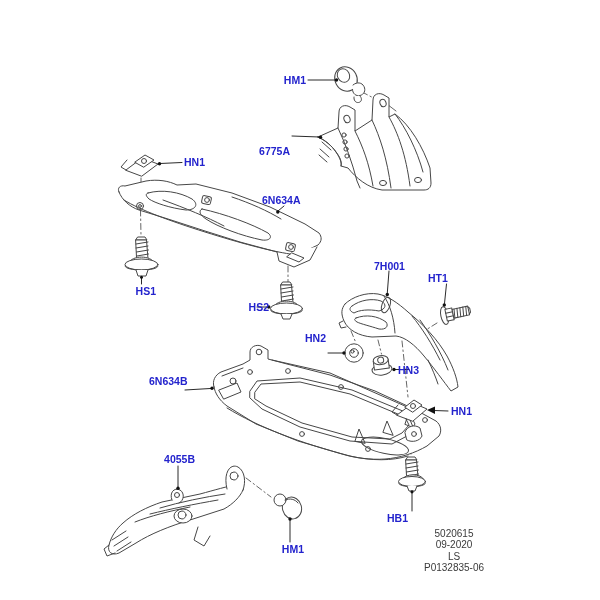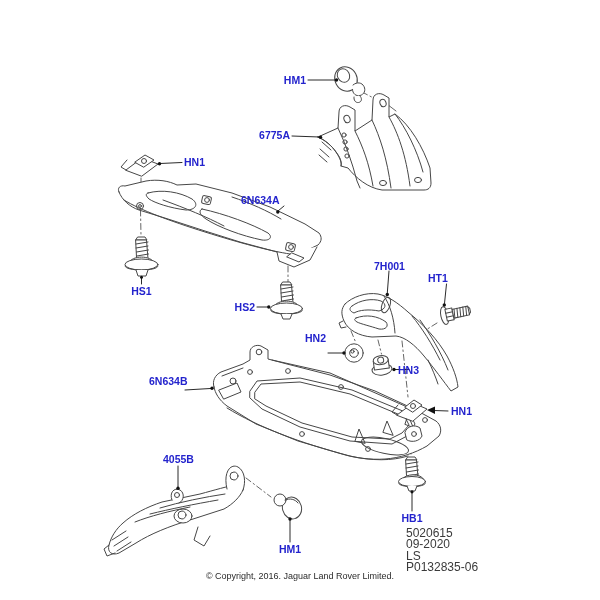--- a/index.html
+++ b/index.html
@@ -2,23 +2,23 @@
 <html><head>
 <meta charset="utf-8">
 <style>
   html,body{margin:0;padding:0;background:#ffffff;}
   #stage{position:relative;width:600px;height:600px;background:#ffffff;overflow:hidden;
          font-family:"Liberation Sans",sans-serif;padding-left:7px;}
   #art{position:absolute;left:0;top:0;}
   .callout{position:absolute;font-weight:bold;font-size:10.5px;line-height:12px;
            color:#2323cd;white-space:nowrap;cursor:pointer;}
   .r{text-align:right;}
-  .c{text-align:center;}
-  .info-box{position:absolute;left:406px;top:528px;width:96px;text-align:left;
-            font-size:12px;line-height:11.4px;color:#3a3a3a;}
+  .c{text-align:right;}
+  .info-box{position:absolute;left:406px;top:528px;width:96px;text-align:center;
+            font-size:10px;line-height:11.4px;color:#3a3a3a;}
   .copyright{position:absolute;left:150px;top:571px;width:300px;text-align:center;
              font-size:9px;color:#2b2b2b;}
 </style>
 </head>
 <body>
 
 <div id="stage">
 
   <svg id="art" width="600" height="600" viewBox="0 0 600 600">
     <g fill="none" stroke="#474747" stroke-width="1" stroke-linejoin="round" stroke-linecap="round">
@@ -247,37 +247,36 @@
           <circle cx="178" cy="488.3" r="1.7" fill="#111" stroke="none"></circle>
         <path d="M290,520 L290,542"></path>
           <circle cx="290" cy="519" r="1.7" fill="#111" stroke="none"></circle>
         <path d="M412,492.5 L412,511"></path>
           <circle cx="412" cy="491.8" r="1.6" fill="#111" stroke="none"></circle>
       </g>
     </g>
   </svg>
 
   <div class="callout r" style="left:276px;top:74px;width:30px">HM1</div>
-  <div class="callout r" style="left:256px;top:129px;width:34px">6775A</div>
+  <div class="callout r" style="left:256px;top:145px;width:34px">6775A</div>
   <div class="callout" style="left:184px;top:156px">HN1</div>
-  <div class="callout" style="left:241px;top:194px">6N634A</div>
+  <div class="callout" style="left:262px;top:194px">6N634A</div>
   <div class="callout c" style="left:127px;top:285px;width:29px">HS1</div>
-  <div class="callout r" style="left:230px;top:301px;width:25px">HS2</div>
+  <div class="callout r" style="left:244px;top:301px;width:25px">HS2</div>
   <div class="callout" style="left:374px;top:260px">7H001</div>
   <div class="callout" style="left:428px;top:272px">HT1</div>
   <div class="callout r" style="left:303px;top:332px;width:23px">HN2</div>
   <div class="callout" style="left:398px;top:364px">HN3</div>
   <div class="callout r" style="left:149px;top:375px;width:34px">6N634B</div>
   <div class="callout" style="left:451px;top:405px">HN1</div>
   <div class="callout c" style="left:162px;top:453px;width:33px">4055B</div>
   <div class="callout c" style="left:276px;top:543px;width:28px">HM1</div>
-  <div class="callout c" style="left:399px;top:512px;width:26px">HB1</div>
+  <div class="callout c" style="left:382px;top:512px;width:26px">HB1</div>
 
   <div class="info-box">
     <div>5020615</div>
     <div>09-2020</div>
     <div>LS</div>
     <div>P0132835-06</div>
   </div>
 
-  <div class="copyright">© Copyright, 2016. Jaguar Land Rover Limited.</div>
 
 </div>
 
 </body></html>

